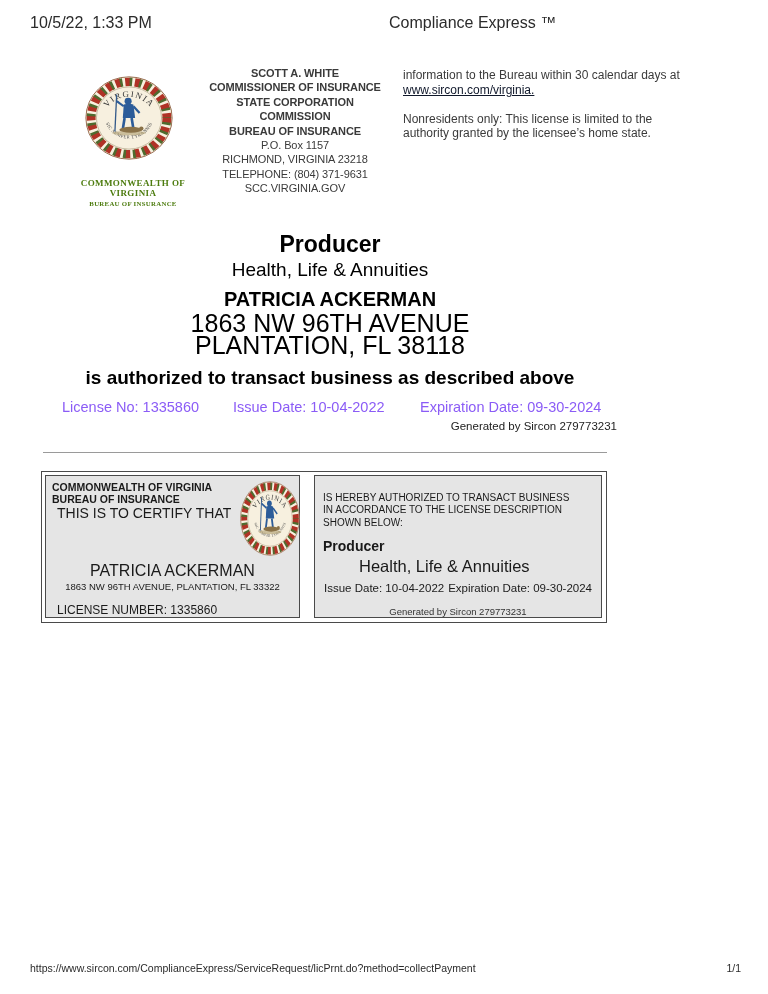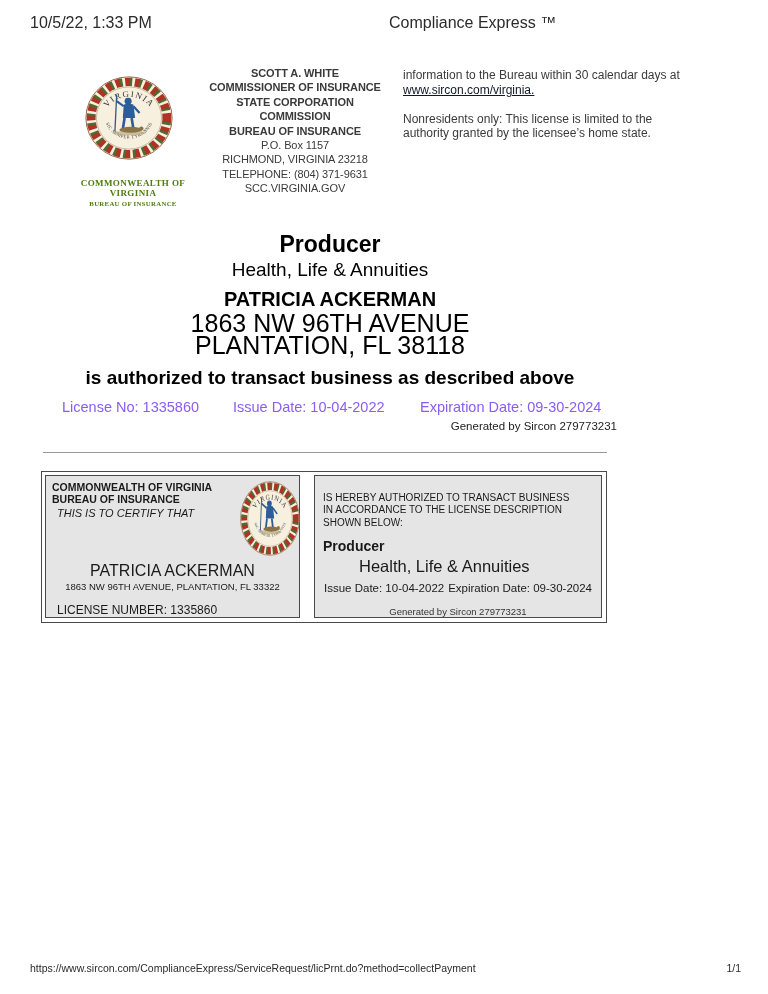--- a/index.html
+++ b/index.html
@@ -55,21 +55,21 @@
   #divider{left:43px;top:452px;width:564px;height:0;border-top:1px solid #9a9a9a;}
 
   
   #license-card{left:41px;top:471px;width:564px;height:150px;border:1px solid #4a4a4a;background:#fff;}
   .panel{position:absolute;top:3px;height:141px;border:1px solid #4a4a4a;background:#e5e5e5;}
   #card-left-panel{left:3px;width:253px;}
   #card-right-panel{left:272px;width:286px;}
 
   .card-org{margin:5px 0 0 6px;font-weight:bold;font-size:10.5px;line-height:12px;white-space:nowrap;}
   .card-org2{margin:0 0 0 6px;font-weight:bold;font-size:10.5px;line-height:12px;white-space:nowrap;}
-  #card-certify{margin:2px 0 0 11px;font-size:11px;line-height:13px;white-space:nowrap;font-style:italic;}
+  #card-certify{margin:2px 0 0 11px;font-size:14px;line-height:13px;white-space:nowrap;}
   #card-seal{position:absolute;left:194px;top:5px;width:60px;height:75px;}
   #card-holder-name{position:absolute;top:86px;left:0;width:100%;text-align:center;font-size:16px;white-space:nowrap;}
   #card-address{position:absolute;top:105px;left:0;width:100%;text-align:center;font-size:9.5px;white-space:nowrap;}
   #card-license-number{position:absolute;top:127px;left:11px;font-size:12px;white-space:nowrap;}
 
   .auth-lines{margin:16px 0 0 8px;font-size:10px;line-height:12.4px;white-space:nowrap;}
   #card-license-type{margin:10px 0 0 8px;font-weight:bold;font-size:14px;line-height:15px;}
   #card-loa{margin:3px 0 0 44px;font-size:16.5px;line-height:18px;white-space:nowrap;}
   #card-dates{position:absolute;top:106px;left:9px;right:9px;display:flex;justify-content:space-between;font-size:11.5px;white-space:nowrap;}
   #card-generated{position:absolute;top:130px;left:0;width:100%;text-align:center;font-size:9.5px;color:#333;white-space:nowrap;}

